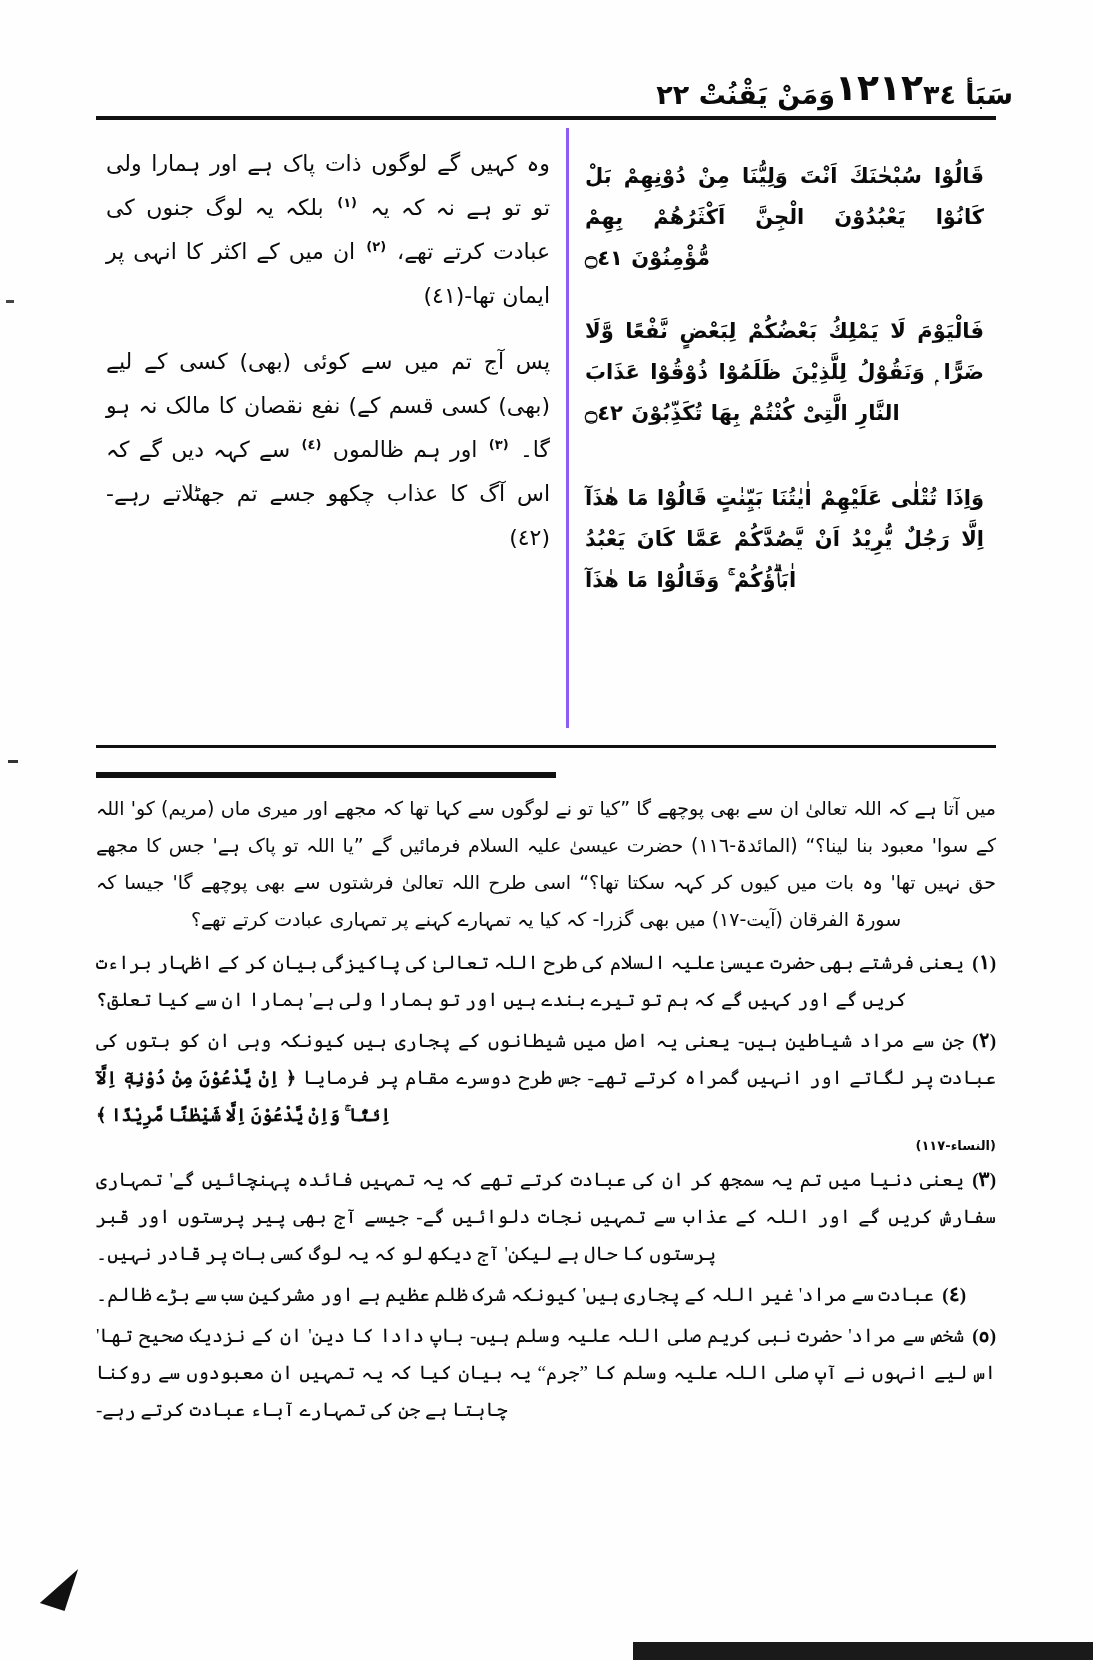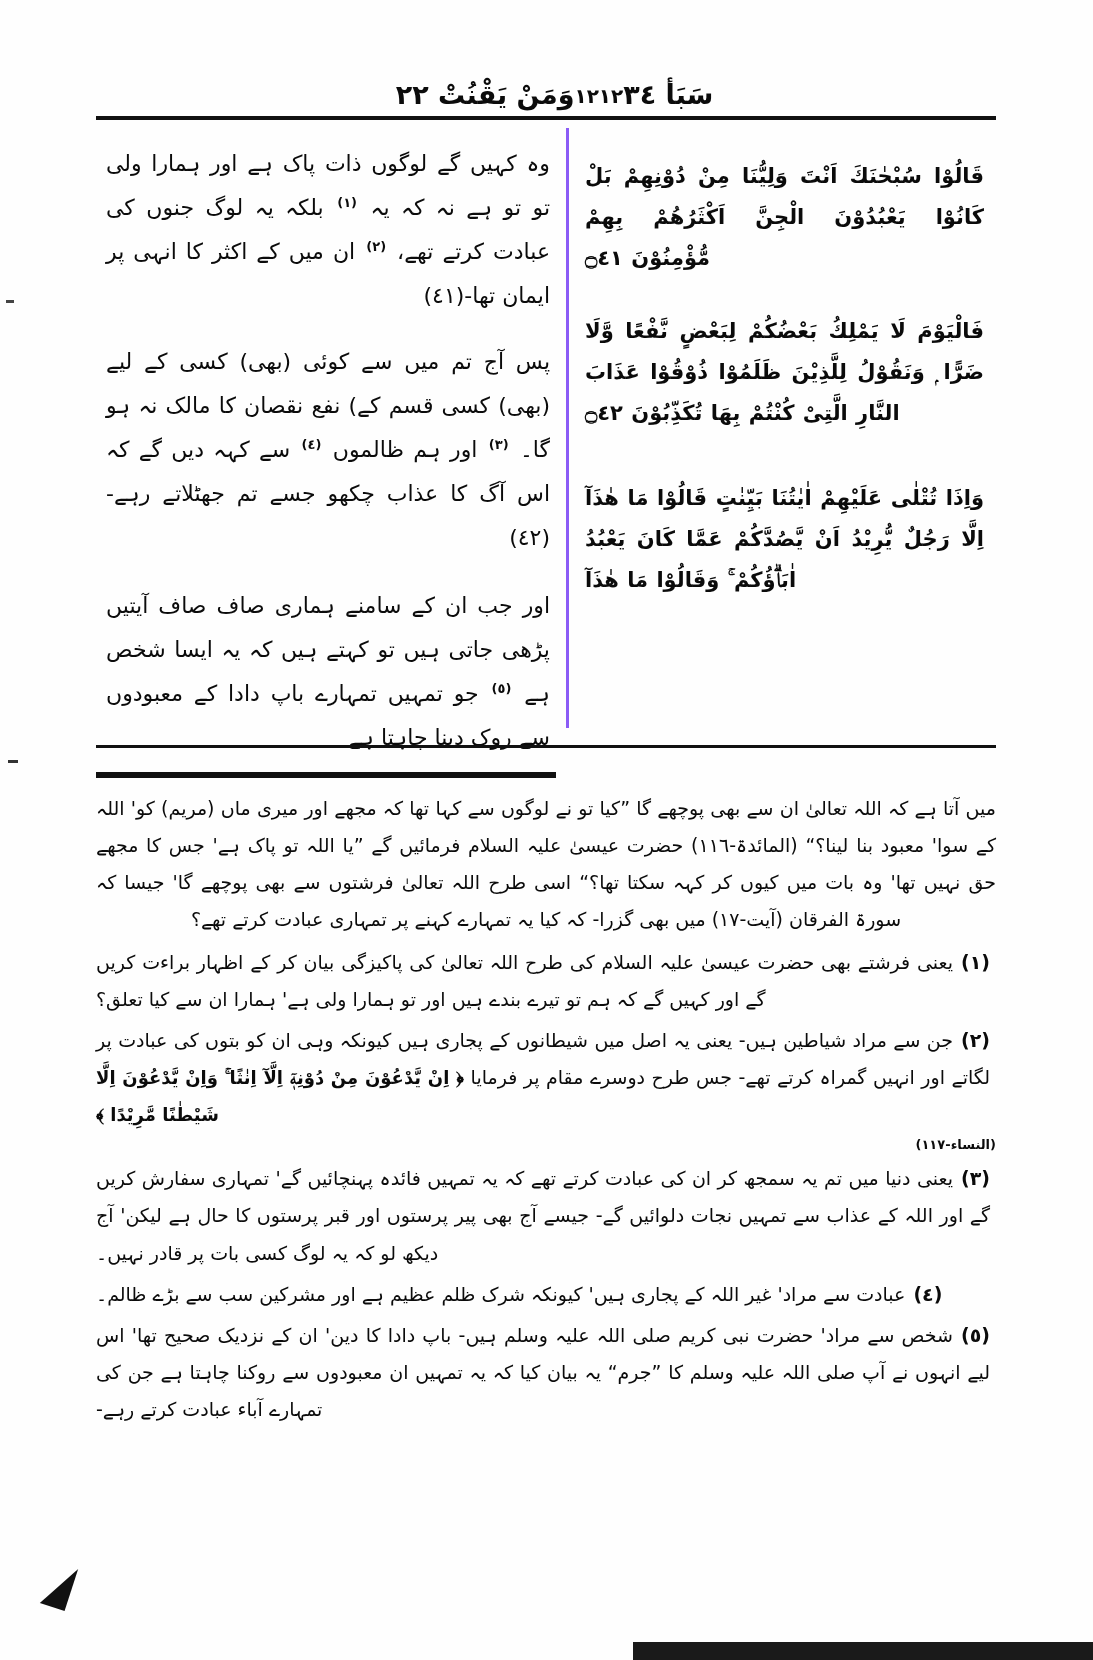--- a/index.html
+++ b/index.html
@@ -26,33 +26,33 @@
   
   .header {
     position: absolute;
     top: 58px;
     left: 96px;
     right: 80px;
     height: 50px;
     display: flex;
     flex-direction: row-reverse;
     align-items: flex-end;
-    justify-content: center;
+    justify-content: flex-end;
     direction: rtl;
   }
   .hdr-right, .hdr-left {
     font-size: 27px;
     font-weight: 700;
     line-height: 1;
     white-space: nowrap;
     letter-spacing: 0.5px;
   }
   .hdr-right { font-family: "DejaVu Sans", sans-serif; }
   .hdr-center {
-    font-size: 20px;
+    font-size: 36px;
     font-weight: 700;
     letter-spacing: 1px;
   }
   .hdr-left { font-family: "DejaVu Sans", sans-serif; }
 
   .rule-top {
     position: absolute;
     top: 116px;
     left: 96px;
     width: 900px;
@@ -155,21 +155,22 @@
     margin: 0 0 6px 0;
   }
   .cm-para.indent-end { text-align-last: center; }
 
   .cm-note {
     font-size: 19px;
     line-height: 1.95;
     text-align: justify;
     text-align-last: left;
     font-weight: 500;
-    margin: 0 6px 4px 0;
+    margin: 0 0 4px 0;
+    font-family: Liberation Serif, serif;
   }
   .cm-note .num {
     font-weight: 600;
     padding-left: 8px;
   }
   .inline-ar {
     font-weight: 700;
     font-size: 18px;
   }
   .ref {
@@ -251,25 +252,20 @@
       </div>
 
       <div class="tr-block t2">
         <span>پس آج تم میں سے کوئی (بھی) کسی کے لیے (بھی) کسی قسم کے) نفع نقصان کا مالک نہ ہو گا۔</span>
         <sup class="note">(٣)</sup>
         <span>اور ہم ظالموں</span>
         <sup class="note">(٤)</sup>
         <span>سے کہہ دیں گے کہ اس آگ کا عذاب چکھو جسے تم جھٹلاتے رہے-(٤٢)</span>
       </div>
 
-      <div class="tr-block">
-        <span>اور جب ان کے سامنے ہماری صاف صاف آیتیں پڑھی جاتی ہیں تو کہتے ہیں کہ یہ ایسا شخص ہے</span>
-        <sup class="note">(٥)</sup>
-        <span>جو تمہیں تمہارے باپ دادا کے معبودوں سے روک دینا چاہتا ہے</span>
-      </div>
     </div>
   </div>
 
   <div class="rule-mid"></div>
   <div class="rule-mid-short"></div>
 
   <div class="commentary">
 
     <p class="cm-para indent-end">میں آتا ہے کہ اللہ تعالیٰ ان سے بھی پوچھے گا ”کیا تو نے لوگوں سے کہا تھا کہ مجھے اور میری ماں (مریم) کو' اللہ کے سوا' معبود بنا لینا؟“ (المائدۃ-١١٦) حضرت عیسیٰ علیہ السلام فرمائیں گے ”یا اللہ تو پاک ہے' جس کا مجھے حق نہیں تھا' وہ بات میں کیوں کر کہہ سکتا تھا؟“ اسی طرح اللہ تعالیٰ فرشتوں سے بھی پوچھے گا' جیسا کہ سورۃ الفرقان (آیت-١٧) میں بھی گزرا- کہ کیا یہ تمہارے کہنے پر تمہاری عبادت کرتے تھے؟</p>
 

